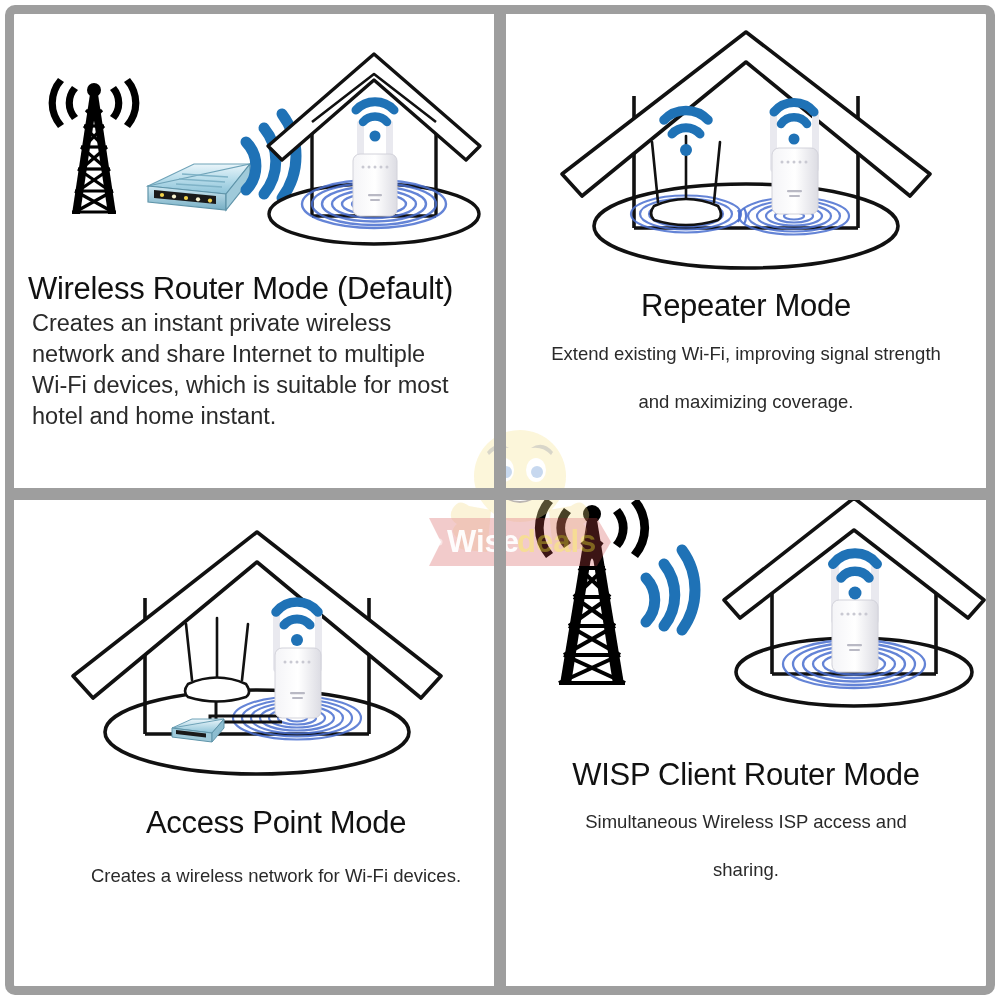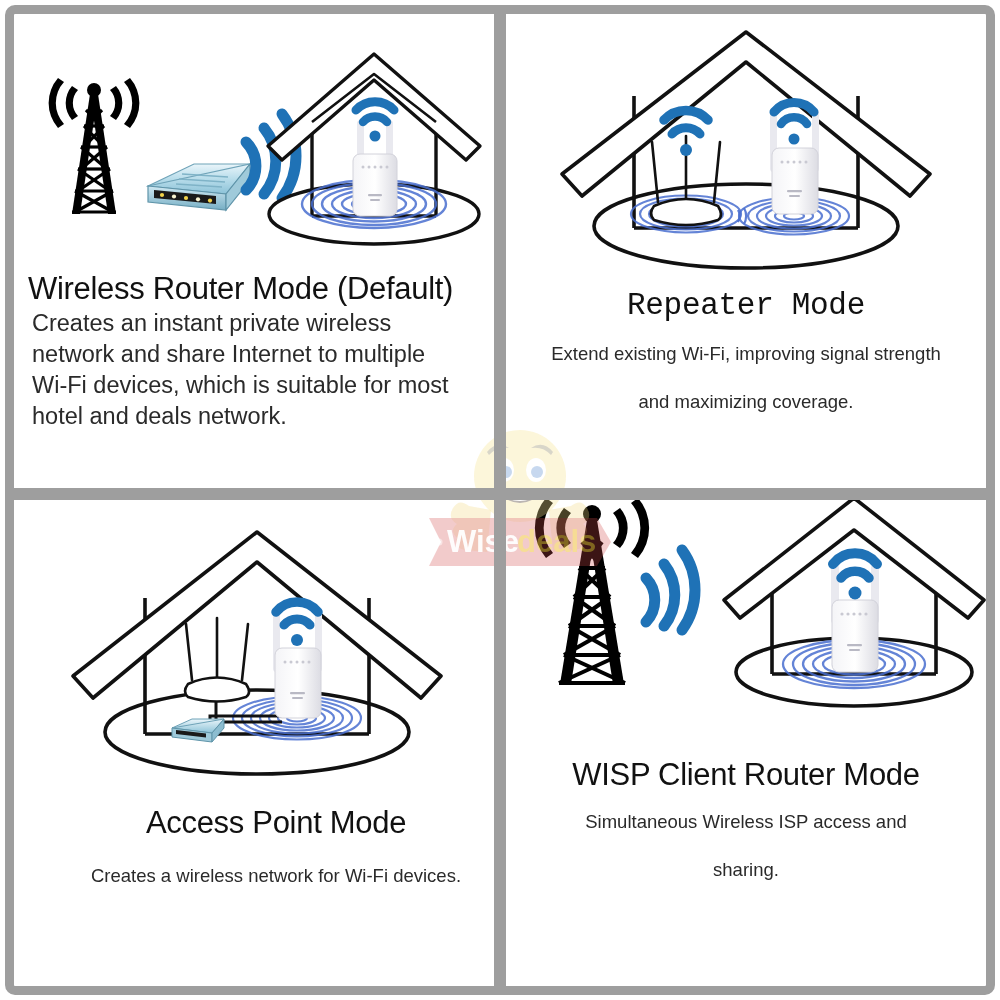--- a/index.html
+++ b/index.html
@@ -58,21 +58,21 @@
     letter-spacing:-0.3px;
     white-space:nowrap;
   }
   .desc{color:#2a2a2a;}
 
   
   #panel-0 .title{font-size:31px;line-height:34px;margin:0 0 2px 14px;}
   #panel-0 .desc{font-size:23.5px;line-height:31px;margin:0 0 8px 18px;max-width:450px;}
 
   
-  #panel-1 .title{font-size:31px;line-height:36px;text-align:center;font-family:Liberation Mono, monospace;}
+  #panel-1 .title{font-size:31px;line-height:36px;text-align:center;}
   #panel-1 .desc{font-size:18.5px;line-height:48px;text-align:center;}
 
   
   #panel-2 .title{font-size:31px;line-height:38px;text-align:center;}
   #panel-2 .desc{font-size:18.5px;line-height:44px;text-align:center;}
 
   
   #panel-3 .title{font-size:31px;line-height:38px;text-align:center;}
   #panel-3 .desc{font-size:18.5px;line-height:48px;text-align:center;}
 
@@ -215,21 +215,21 @@
         </g>
       </svg>
     </div>
 
     <div class="txt">
       <div class="title">Wireless Router Mode (Default)</div>
       <div class="desc">
         <div>Creates an instant private wireless</div>
         <div>network and share Internet to multiple</div>
         <div>Wi-Fi devices, which is suitable for most</div>
-        <div>hotel and deals network.</div>
+        <div>hotel and home instant.</div>
       </div>
     </div>
   </div>
 
   <div class="panel" id="panel-1">
 
     <div class="art" style="height:268px;">
       <svg width="480" height="268" viewBox="0 0 480 268" aria-hidden="true">
         <defs>
           <linearGradient id="extBody2" x1="0" y1="0" x2="1" y2="0">

